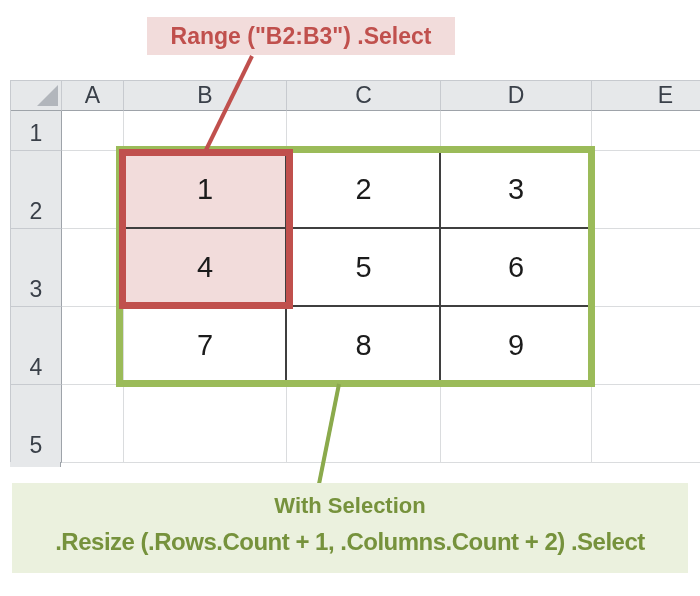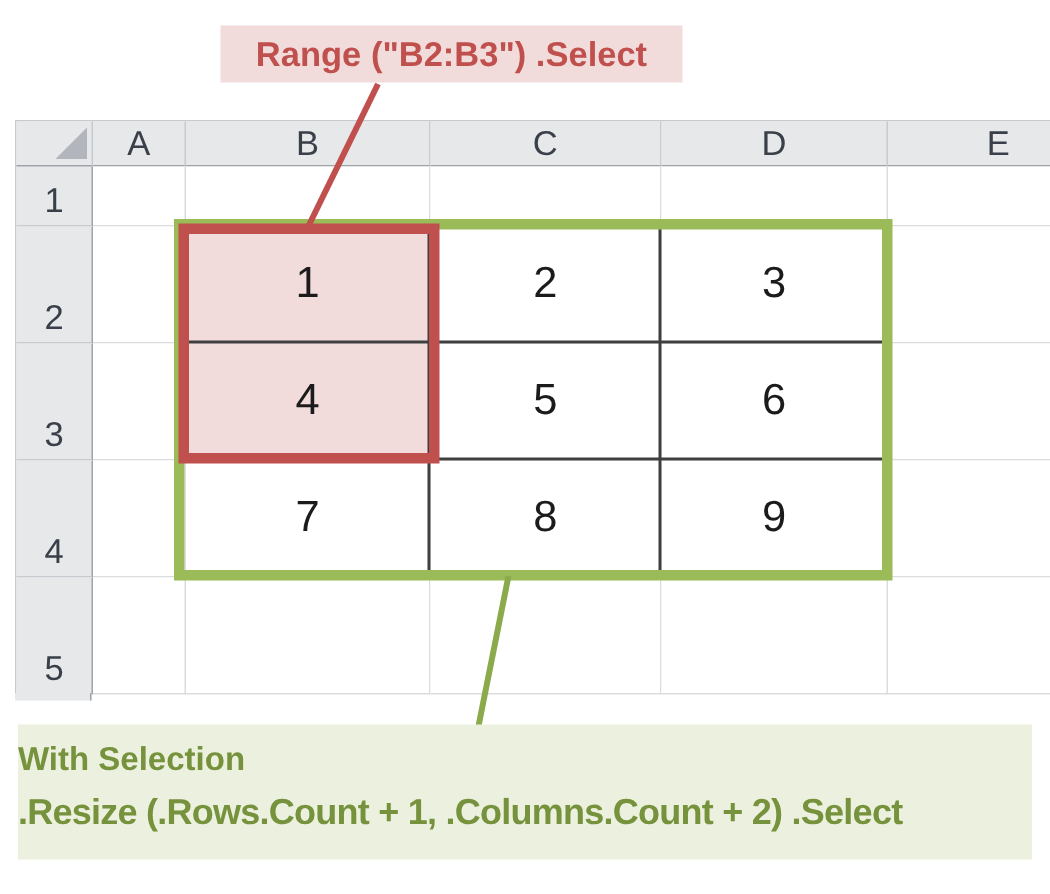--- a/index.html
+++ b/index.html
@@ -132,21 +132,21 @@
   }
   .callout-bottom {
     position: absolute;
     left: 12px;
     top: 483px;
     width: 676px;
     height: 90px;
     background: #EBF1DE;
     color: #76923C;
     font-weight: bold;
-    text-align: left;
+    text-align: center;
     padding-top: 8px;
   }
   .callout-bottom .l1 {
     font-size: 22px;
     line-height: 30px;
   }
   .callout-bottom .l2 {
     font-size: 24px;
     line-height: 42px;
     letter-spacing: -0.5px;

